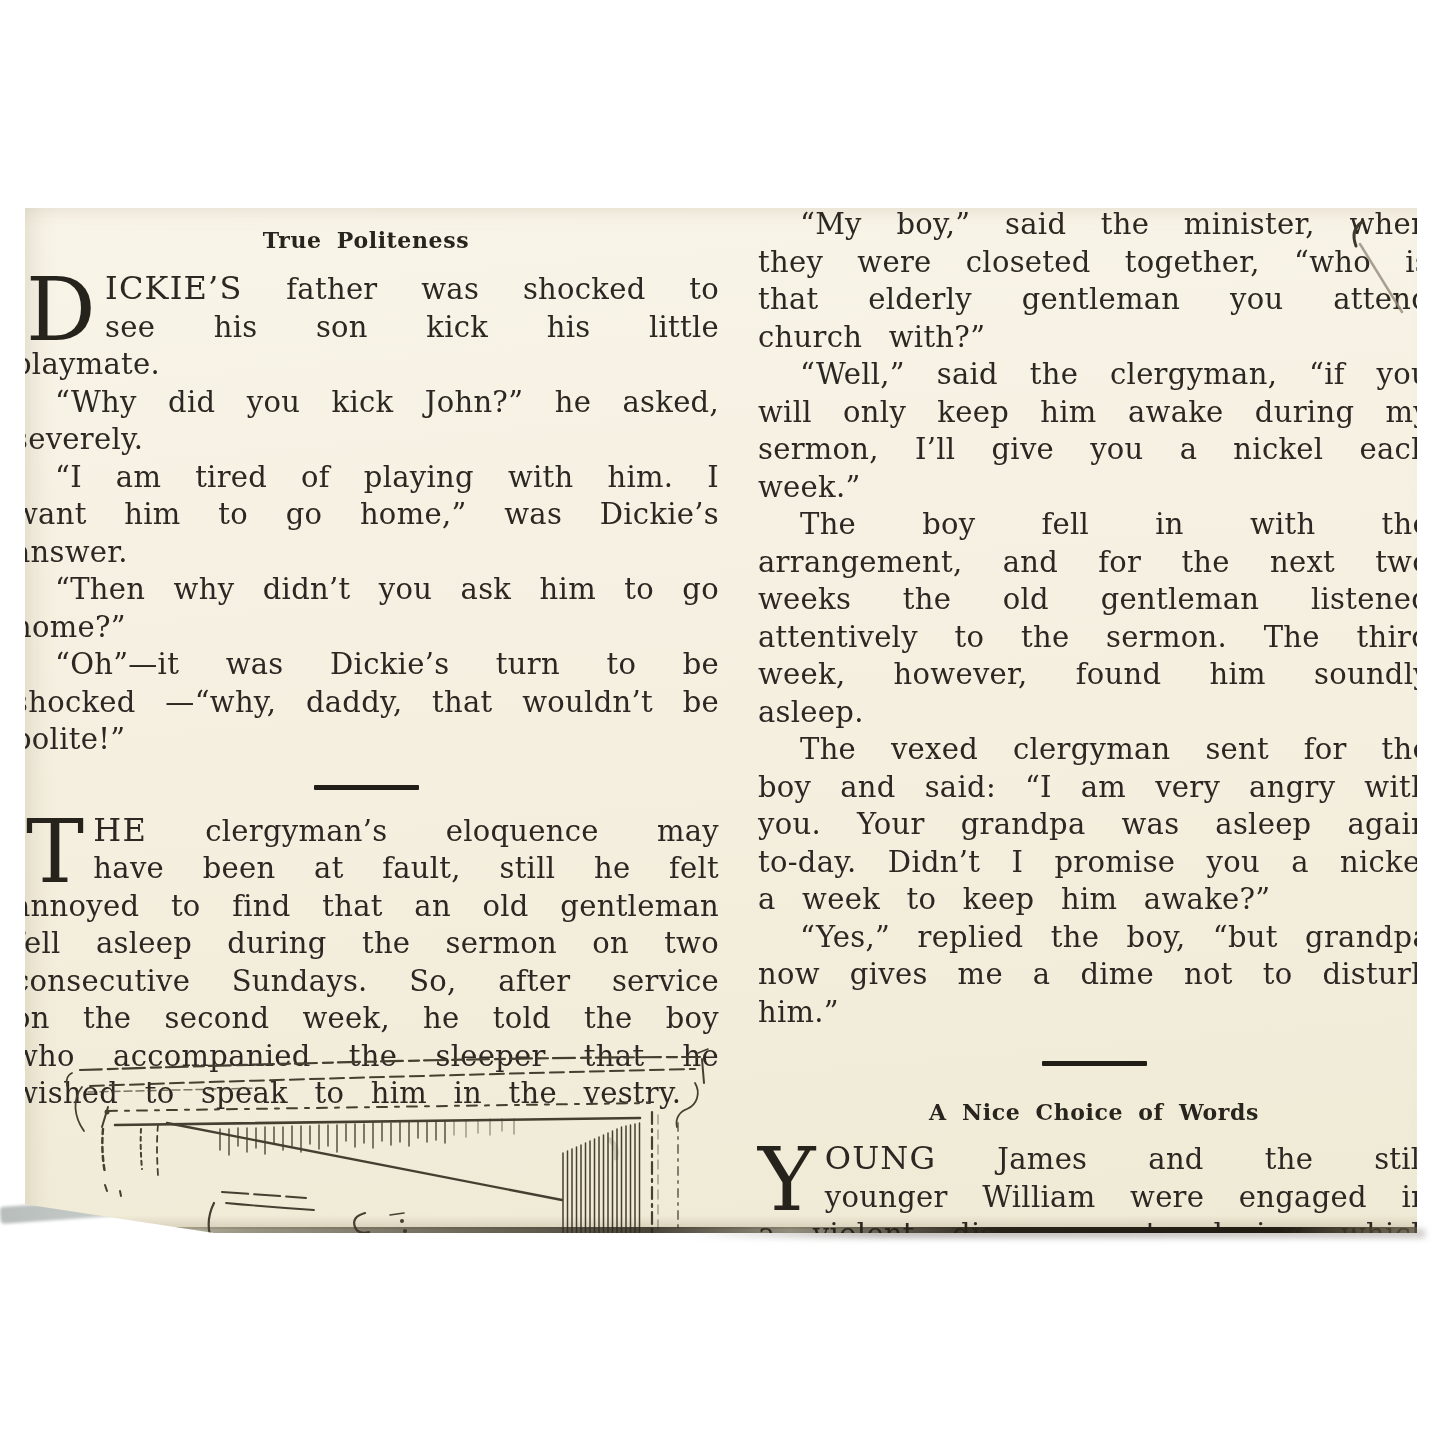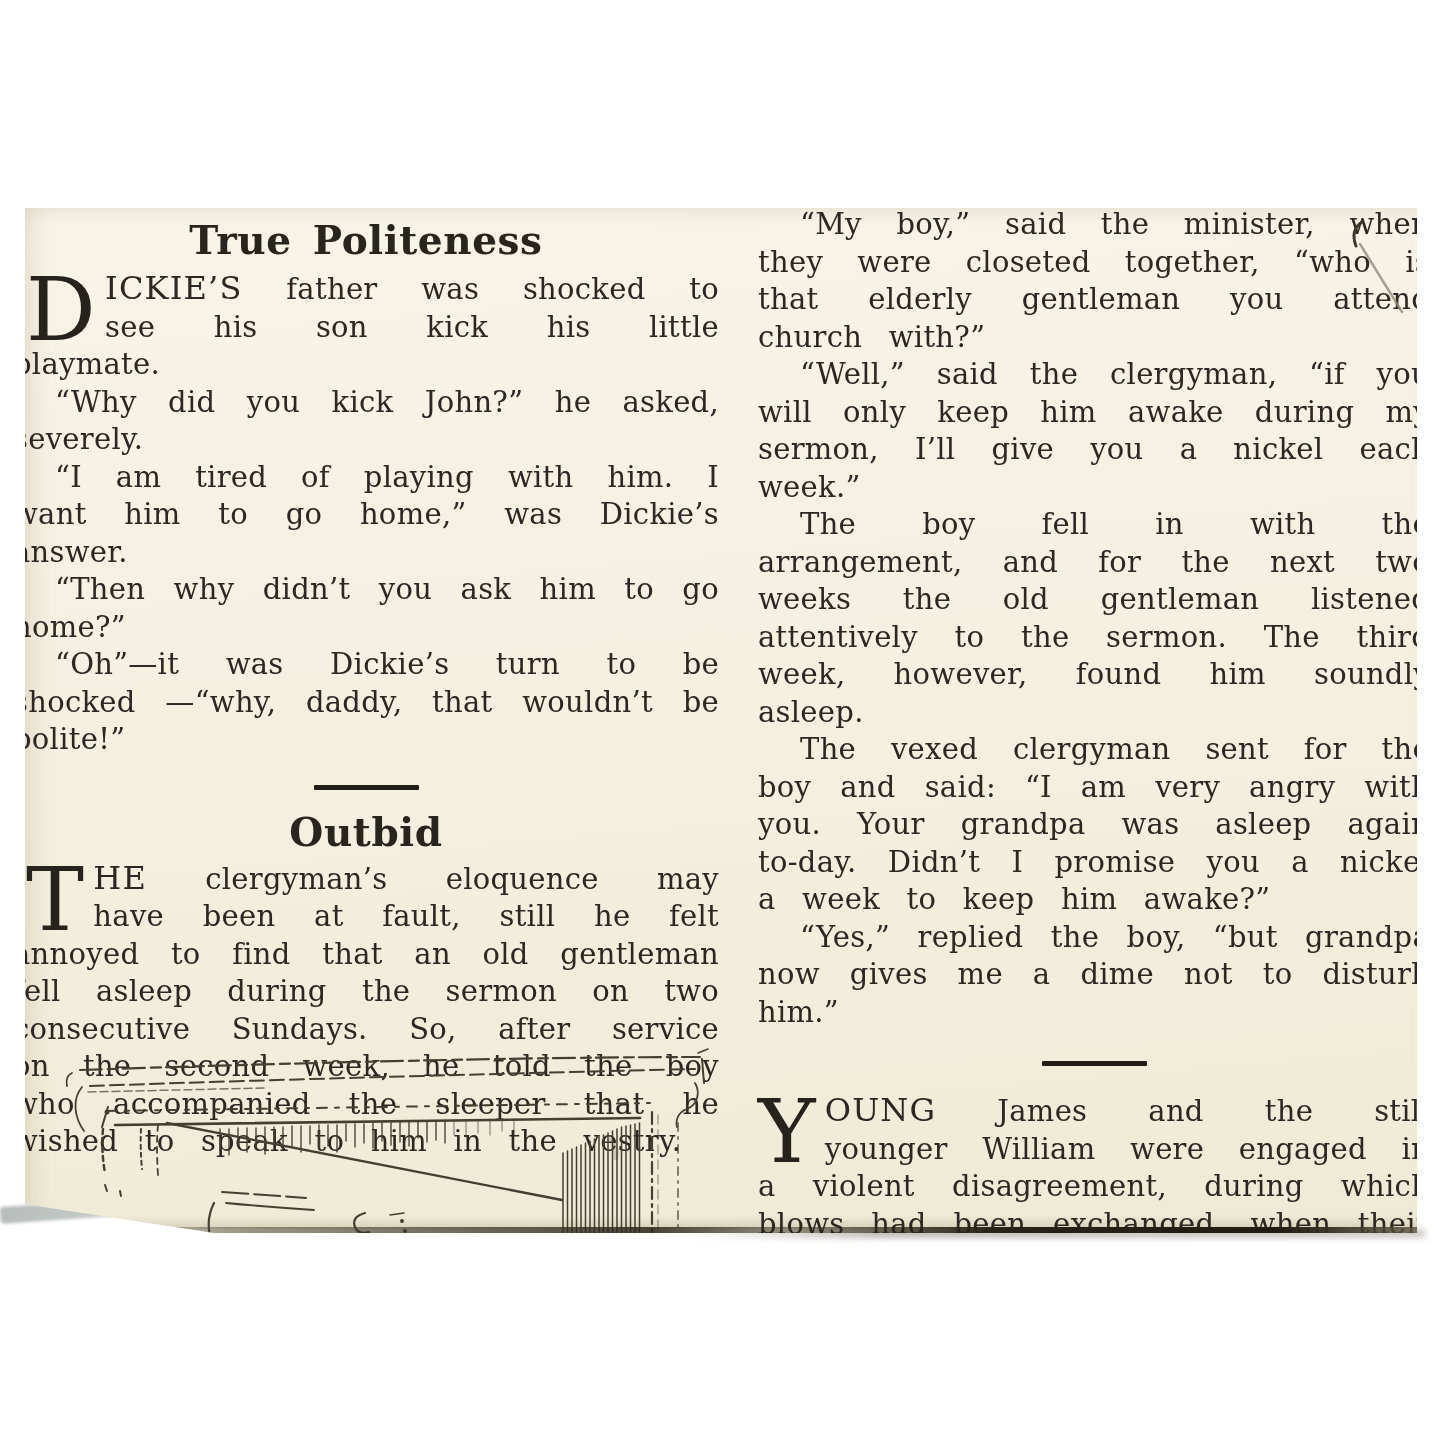--- a/index.html
+++ b/index.html
@@ -45,21 +45,21 @@
   .col-right{left:733px;top:-2px;width:672px;}
 
   .para{margin:0;text-indent:42px;}
   .para.dc{text-indent:0;}
   .dropcap{
     float:left;font-size:87px;line-height:70px;margin:5px 9px 0 0;color:#26221c;
   }
   .col-left .dropcap{margin-left:13px;}
   .lead{font-size:32px;letter-spacing:1.2px;word-spacing:10px;}
   .sect{
-    margin:0 0 8px;font-weight:bold;font-size:39px;line-height:40px;
+    margin:0 0 8px;font-weight:bold;font-size:22px;line-height:40px;
     text-align:center;text-indent:0;letter-spacing:.6px;word-spacing:7px;color:#28241e;
   }
   .sect:first-child{margin-bottom:10px;}
   .divider{
     width:105px;height:5px;background:#211d17;margin:26px auto 22px;border-radius:1px;
   }
   .col-right .divider{margin:30px auto 26px;}
 
   .illustration{position:absolute;left:25px;top:837px;}
   .illustration path{fill:none;stroke:#453f31;stroke-linecap:round;}
@@ -76,30 +76,30 @@
   <div class="paper">
 
     <div class="col col-left" id="col-left">
         <h2 class="sect">True Politeness</h2>
         <p class="para dc"><span class="dropcap">D</span><span class="lead">ICKIE’S</span><span> father was shocked to see his son kick his little playmate.</span></p>
         <p class="para">“Why did you kick John?” he asked, severely.</p>
         <p class="para">“I am tired of playing with him.  I want him to go home,” was Dickie’s answer.</p>
         <p class="para">“Then why didn’t you ask him to go home?”</p>
         <p class="para">“Oh”—it was Dickie’s turn to be shocked —“why, daddy, that wouldn’t be polite!”</p>
         <div class="divider"></div>
-        <h2 class="sect">Outbid</h2>
         <p class="para dc"><span class="dropcap">T</span><span class="lead">HE</span><span> clergyman’s eloquence may have been at fault, still he felt annoyed to find that an old gentleman fell asleep during the sermon on two consecutive Sundays.  So, after service on the second week, he told the boy who accompanied the sleeper that he wished to speak to him in the vestry.</span></p>
       </div>
     <div class="col col-right" id="col-right">
         <p class="para">“My boy,” said the minister, when they were closeted together, “who is that elderly gentleman you attend church with?”</p>
         <p class="para">“Well,” said the clergyman, “if you will only keep him awake during my sermon, I’ll give you a nickel each week.”</p>
         <p class="para">The boy fell in with the arrangement, and for the next two weeks the old gentleman listened attentively to the sermon.  The third week, however, found him soundly asleep.</p>
         <p class="para">The vexed clergyman sent for the boy and said: “I am very angry with you.  Your grandpa was asleep again to-day.  Didn’t I promise you a nickel a week to keep him awake?”</p>
         <p class="para">“Yes,” replied the boy, “but grandpa now gives me a dime not to disturb him.”</p>
         <div class="divider"></div>
+        <h2 class="sect">A Nice Choice of Words</h2>
         <p class="para dc"><span class="dropcap">Y</span><span class="lead">OUNG</span><span> James and the still younger William were engaged in a violent disagreement, during which blows had been exchanged, when their father appeared.</span></p>
       </div>
 
     <svg class="illustration" width="700" height="190" viewBox="0 0 700 190">
 
       <path d="M30 25 C 240 18, 480 12, 650 12" stroke-width="2.2" stroke-dasharray="22 6 10 5"></path>
       <path d="M40 41 C 240 34, 480 28, 645 24" stroke-width="2" stroke-dasharray="14 6"></path>
       <path d="M38 47 L 215 43" stroke-width="1.5" stroke-dasharray="8 4" opacity=".7"></path>
       <path d="M22 28 q-7 3 -5 13" stroke-width="1.8"></path>
       <path d="M32 42 c -10 12 -8 30 2 44" stroke-width="1.8"></path>

